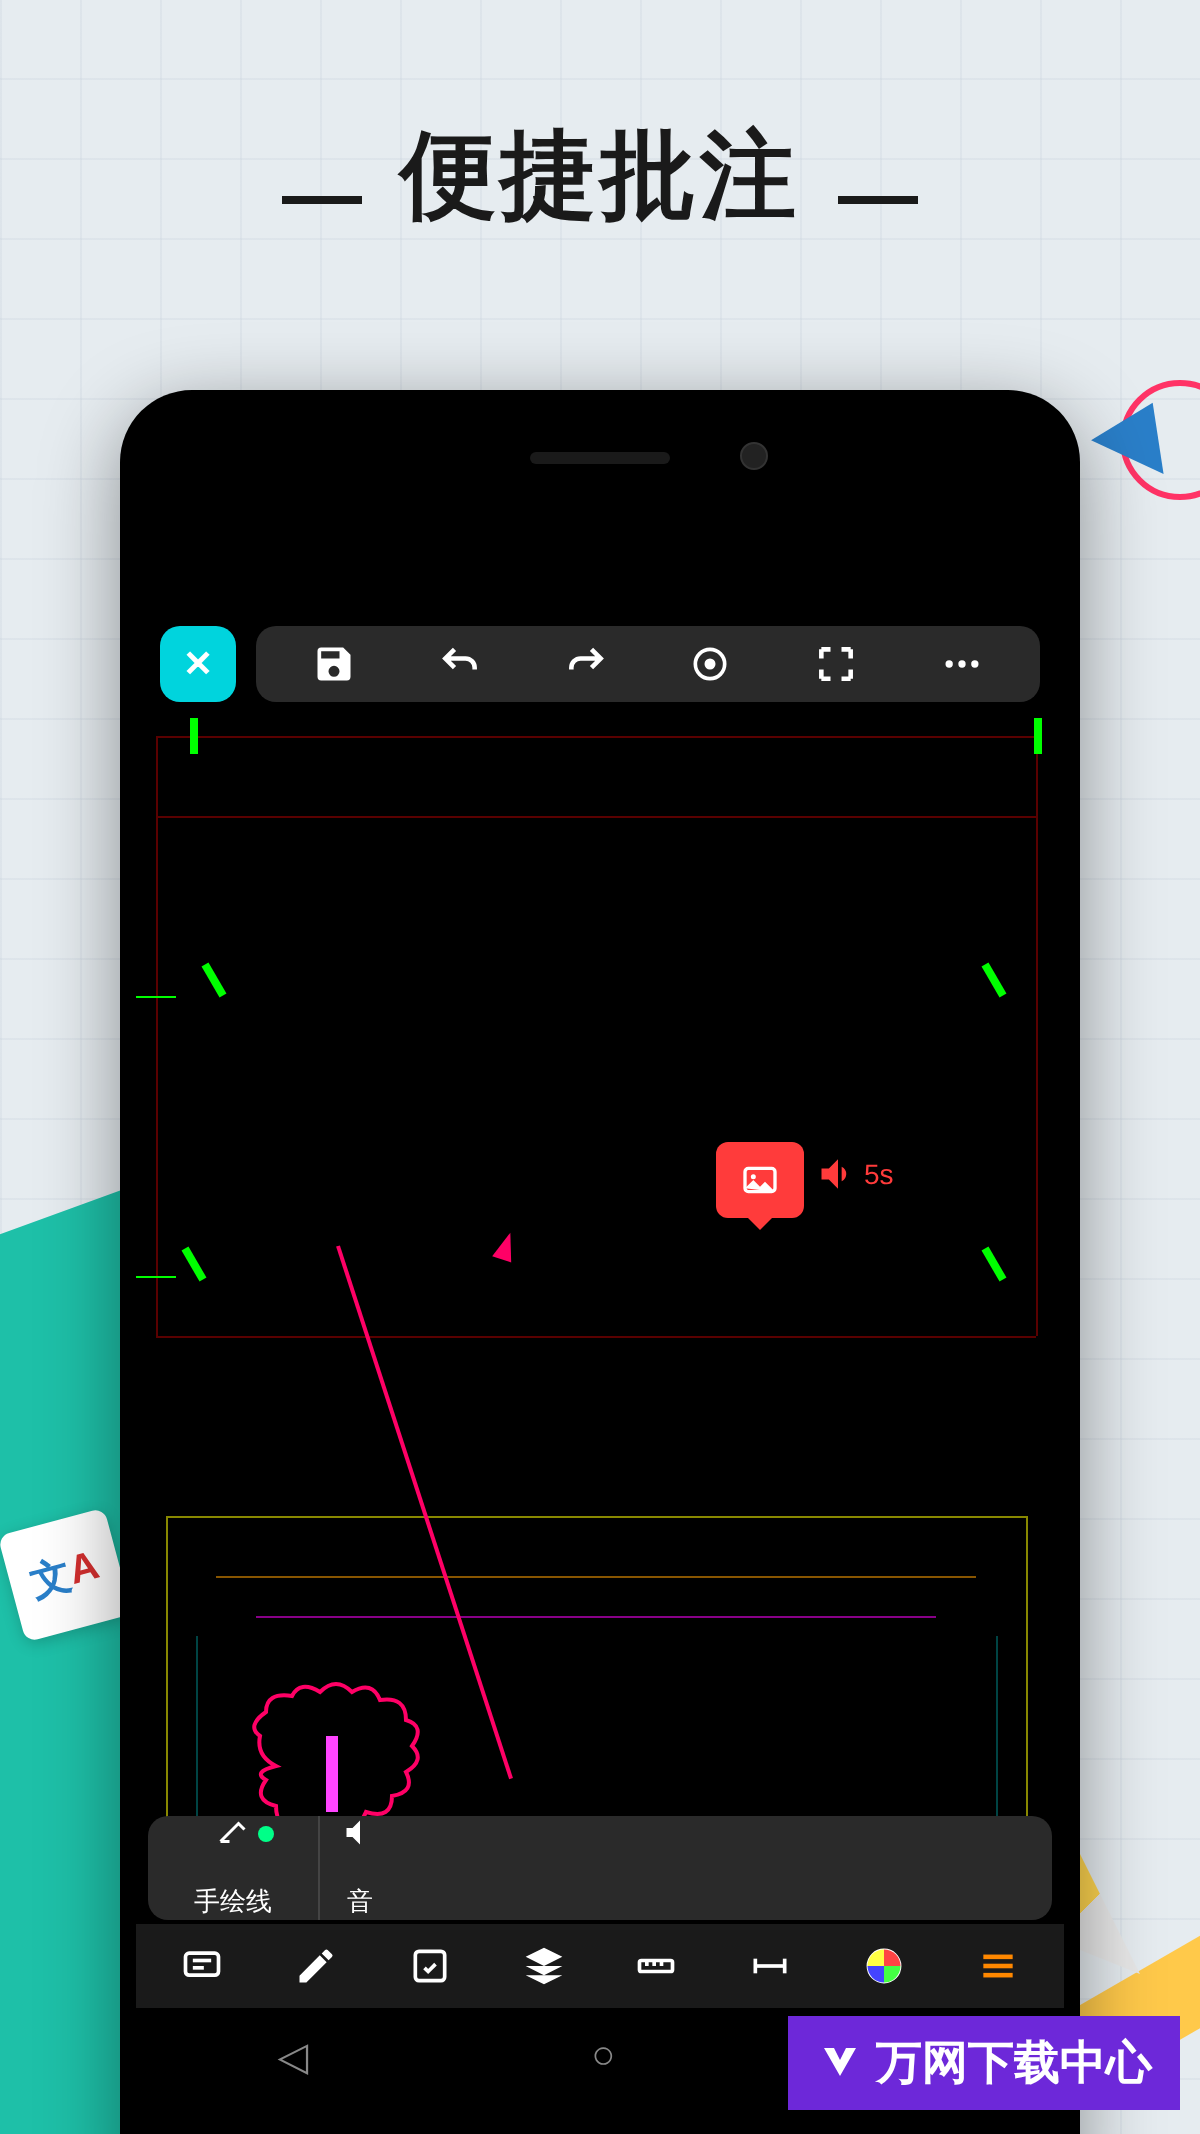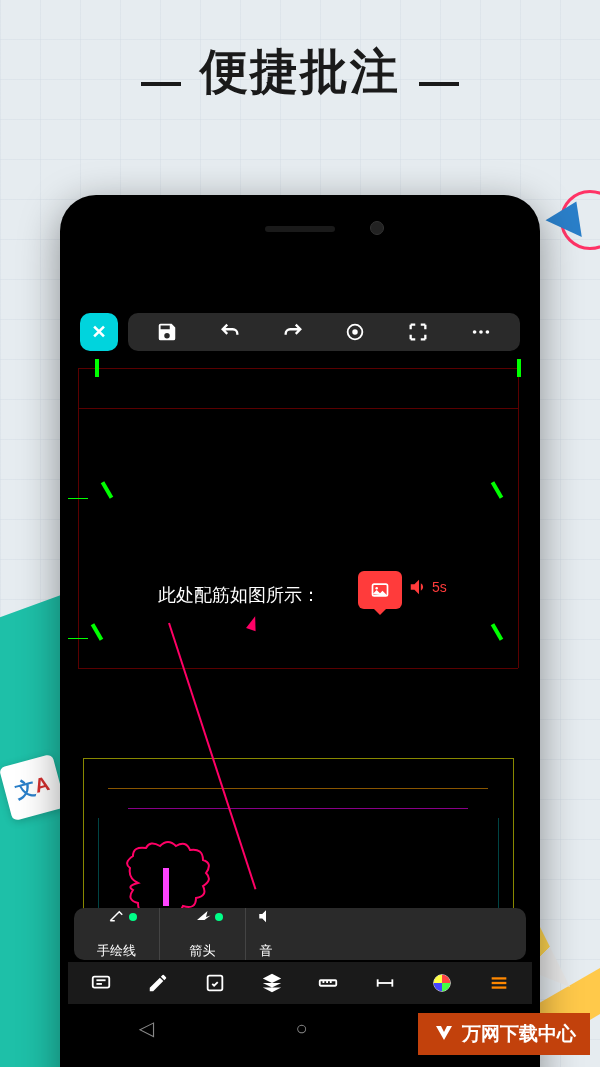--- a/index.html
+++ b/index.html
@@ -90,20 +90,21 @@
   position: relative;
   text-align: center;
   padding-top: 40px;
 }
 .header-title {
   font-size: 48px;
   font-weight: 900;
   color: #1a1a1a;
   letter-spacing: 2px;
   display: inline-block;
+  margin-top: 16px;
 }
 .header-line {
   display: inline-block;
   width: 40px;
   height: 4px;
   background: #1a1a1a;
   vertical-align: middle;
   margin: 0 15px;
 }
 .header-subtitle {
@@ -360,24 +361,24 @@
   background: #000;
   display: flex;
   align-items: center;
   justify-content: space-around;
 }
 .nav-bar .nicon { color: #888; font-size: 20px; }
 .watermark {
   position: absolute;
   bottom: 12px;
   right: 10px;
-  background: #c2410c;
+  background: #6d28d9;
   color: #fff;
   padding: 8px 14px;
-  font-size: 19px;
+  font-size: 23px;
   font-weight: bold;
   display: flex;
   align-items: center;
   z-index: 100;
 }
 .watermark svg { width: 24px; height: 24px; margin-right: 6px; }
 </style>
 </head>
 <body>
 
@@ -462,21 +463,20 @@
         <div class="cad-line cyan" style="left:30px;top:460px;width:1px;height:170px"></div>
         <div class="cad-line cyan" style="left:430px;top:460px;width:1px;height:170px"></div>
 
         <div class="green-mark" style="left:30px;top:130px"></div>
         <div class="green-mark" style="left:420px;top:130px"></div>
         <div class="green-mark" style="left:20px;top:272px"></div>
         <div class="green-mark" style="left:420px;top:272px"></div>
         <div class="green-mark" style="left:20px;top:8px;transform:rotate(90deg)"></div>
         <div class="green-mark" style="left:442px;top:8px;transform:rotate(90deg)"></div>
 
-        <div class="annotation-text">此处配筋如图所示：</div>
         <div class="image-badge">
           <svg viewBox="0 0 24 24" fill="#fff">
               <rect x="3" y="5" width="18" height="14" rx="2" fill="none" stroke="#fff" stroke-width="2"></rect>
               <circle cx="8" cy="10" r="1.5"></circle>
               <path d="M3 17l5-5 4 4 3-3 6 6"></path>
             </svg>
         </div>
         <div class="audio-badge">
           <svg viewBox="0 0 24 24" fill="currentColor">
               <path d="M3 9v6h4l5 5V4L7 9H3zm13.5 3a4.5 4.5 0 00-2.5-4v8a4.5 4.5 0 002.5-4z"></path>
@@ -496,27 +496,20 @@
 
       </div>
 
       <div class="annotation-toolbar">
         <div class="ann-tool">
           <span class="dot"></span>
           <svg viewBox="0 0 24 20" fill="none" stroke="currentColor" stroke-width="2">
               <path d="M3 17L15 5l4 4M3 17h6"></path>
             </svg>
           <span class="lbl">手绘线</span>
-        </div>
-        <div class="ann-tool">
-          <span class="dot"></span>
-          <svg viewBox="0 0 24 20" fill="currentColor">
-              <path d="M4 16L18 4l-2 8 6-2-8 6z"></path>
-            </svg>
-          <span class="lbl">箭头</span>
         </div>
         <div class="ann-tool">
           <svg viewBox="0 0 24 20" fill="currentColor">
               <path d="M3 8v6h4l5 5V3L7 8H3z"></path>
             </svg>
           <span class="lbl">音</span>
         </div>
       </div>
 
       <div class="bottom-toolbar">

